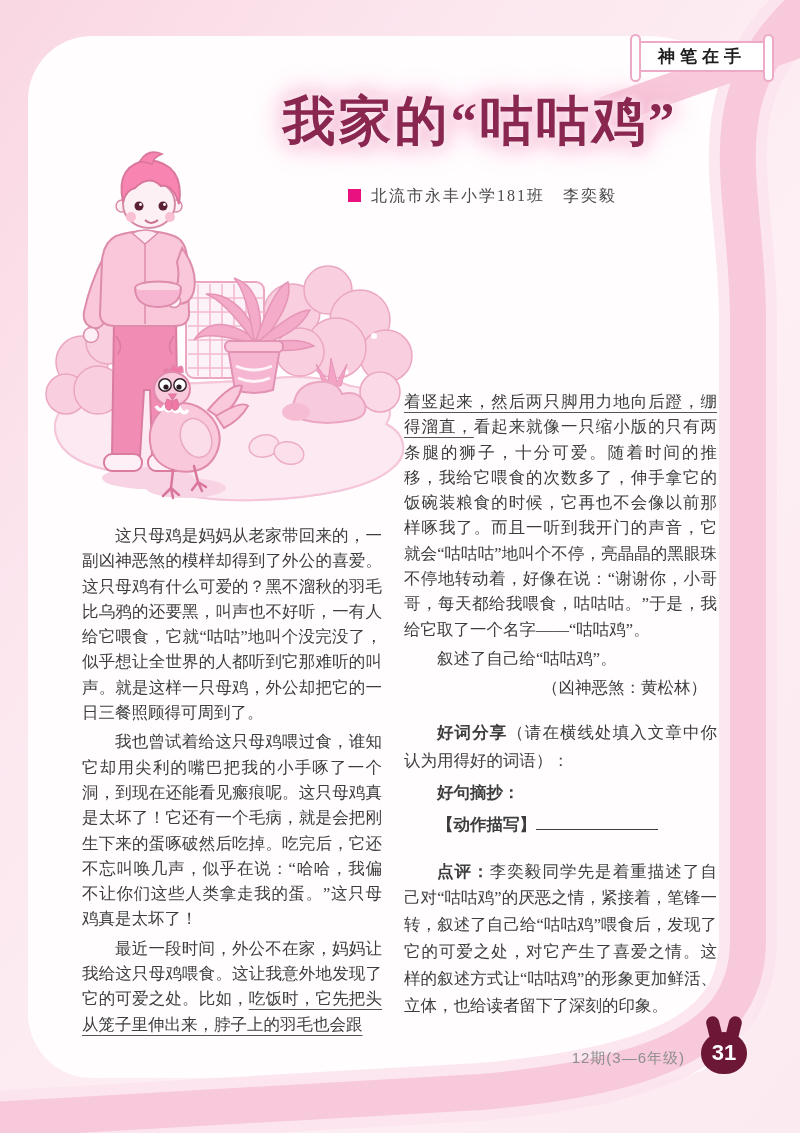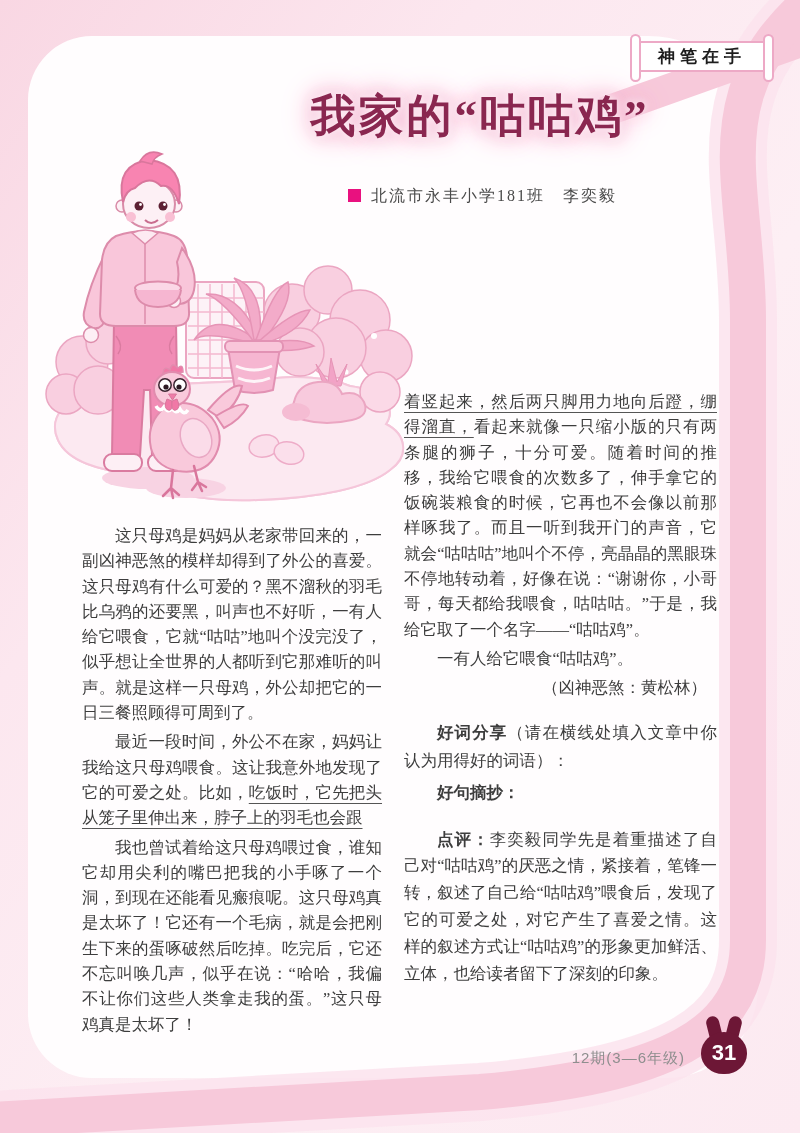--- a/index.html
+++ b/index.html
@@ -13,21 +13,21 @@
   .deco{position:absolute;left:0;top:0;z-index:2;pointer-events:none;}
   #illu{position:absolute;left:36px;top:140px;z-index:3;}
   
   #banner{position:absolute;left:630px;top:33px;width:144px;height:50px;z-index:4;}
   #banner .rod{position:absolute;top:1px;width:11px;height:48px;background:#fff;border:2px solid #eda9c6;border-radius:6px;box-sizing:border-box;}
   #banner .rod.left{left:0;} #banner .rod.right{right:0;}
   #banner .band{position:absolute;left:9px;right:9px;top:8px;height:31px;background:#fff;border:2px solid #eda9c6;box-sizing:border-box;
         display:flex;align-items:center;justify-content:center;font-weight:bold;font-size:17px;letter-spacing:5px;color:#1d1d1d;}
   
   #title{position:absolute;left:250px;top:86px;width:460px;text-align:center;z-index:3;
-        font-size:45px;font-weight:bold;letter-spacing:3px;color:#8a2750;
+        font-size:53px;font-weight:bold;letter-spacing:3px;color:#8a2750;
         text-shadow:0 0 8px #ffffff,0 0 14px #f7bcd6,0 0 24px #f4aecd,0 0 34px #f6b8d2;}
   
   #byline{position:absolute;left:348px;top:186px;z-index:3;font-size:16px;color:#4a4a4a;letter-spacing:2px;}
   #byline .sq{display:inline-block;width:13px;height:13px;background:#e9117f;margin-right:10px;vertical-align:-1px;}
   #byline .gap{display:inline-block;width:18px;}
   
   .col{position:absolute;z-index:3;font-size:16.5px;line-height:25.3px;text-align:justify;color:#3d3d3d;}
   .col p{margin:0;}
   .col p + p{margin-top:4px;}
   .indent{text-indent:2em;}
@@ -184,32 +184,33 @@
       <circle cx="130" cy="247" r="2.6" fill="#2c1a24"></circle>
         <circle cx="143" cy="247" r="2.6" fill="#2c1a24"></circle>
       <path d="M132.5 254 L 140.5 254 L 136.5 260 Z" fill="#ef7ba8" stroke="#d9769c" stroke-width="1"></path>
       <path d="M131 259 q -4 9 1 11 q 5 2 4 -9 Z" fill="#f078a6" stroke="#d9769c" stroke-width="1"></path>
       <path d="M141 259 q 4 9 -1 11 q -5 2 -4 -9 Z" fill="#f078a6" stroke="#d9769c" stroke-width="1"></path>
     </g>
   </svg>
 
   <div id="colL" class="col">
     <p class="indent">这只母鸡是妈妈从老家带回来的，一副凶神恶煞的模样却得到了外公的喜爱。这只母鸡有什么可爱的？黑不溜秋的羽毛比乌鸦的还要黑，叫声也不好听，一有人给它喂食，它就“咕咕”地叫个没完没了，似乎想让全世界的人都听到它那难听的叫声。就是这样一只母鸡，外公却把它的一日三餐照顾得可周到了。</p>
+    <p class="indent">我也曾试着给这只母鸡喂过食，谁知它却用尖利的嘴巴把我的小手啄了一个洞，到现在还能看见瘢痕呢。这只母鸡真是太坏了！它还有一个毛病，就是会把刚生下来的蛋啄破然后吃掉。吃完后，它还不忘叫唤几声，似乎在说：“哈哈，我偏不让你们这些人类拿走我的蛋。”这只母鸡真是太坏了！</p>
     <p class="indent"><span>最近一段时间，外公不在家，妈妈让我给这只母鸡喂食。这让我意外地发现了它的可爱之处。比如，</span><span class="ul">吃饭时，它先把头从笼子里伸出来，脖子上的羽毛也会跟</span></p>
-    <p class="indent">我也曾试着给这只母鸡喂过食，谁知它却用尖利的嘴巴把我的小手啄了一个洞，到现在还能看见瘢痕呢。这只母鸡真是太坏了！它还有一个毛病，就是会把刚生下来的蛋啄破然后吃掉。吃完后，它还不忘叫唤几声，似乎在说：“哈哈，我偏不让你们这些人类拿走我的蛋。”这只母鸡真是太坏了！</p>
   </div>
 
   <div id="colR" class="col">
     <p><span class="ul">着竖起来，然后两只脚用力地向后蹬，绷得溜直，</span><span>看起来就像一只缩小版的只有两条腿的狮子，十分可爱。随着时间的推移，我给它喂食的次数多了，伸手拿它的饭碗装粮食的时候，它再也不会像以前那样啄我了。而且一听到我开门的声音，它就会“咕咕咕”地叫个不停，亮晶晶的黑眼珠不停地转动着，好像在说：“谢谢你，小哥哥，每天都给我喂食，咕咕咕。”于是，我给它取了一个名字——“咕咕鸡”。</span></p>
-    <p class="indent">一有人给它喂食“咕咕鸡”。</p>
+    <p class="indent">叙述了自己给“咕咕鸡”。</p>
     <p class="teacher">（凶神恶煞：黄松林）</p>
 
     <div class="acts">
       <p class="indent"><span class="b">好词分享</span><span>（请在横线处填入文章中你认为用得好的词语）：</span></p>
       <p class="indent b">好句摘抄：</p>
+      <p class="indent"><span class="b">【动作描写】</span><span class="blank" style="width:122px"></span></p>
     </div>
 
     <div class="review">
       <p class="indent"><span class="b">点评：</span><span>李奕毅同学先是着重描述了自己对“咕咕鸡”的厌恶之情，紧接着，笔锋一转，叙述了自己给“咕咕鸡”喂食后，发现了它的可爱之处，对它产生了喜爱之情。这样的叙述方式让“咕咕鸡”的形象更加鲜活、立体，也给读者留下了深刻的印象。</span></p>
     </div>
   </div>
 
   <div id="issue">12期(3—6年级)</div>
   <div id="rabbit">
     <div class="ear l"></div>

